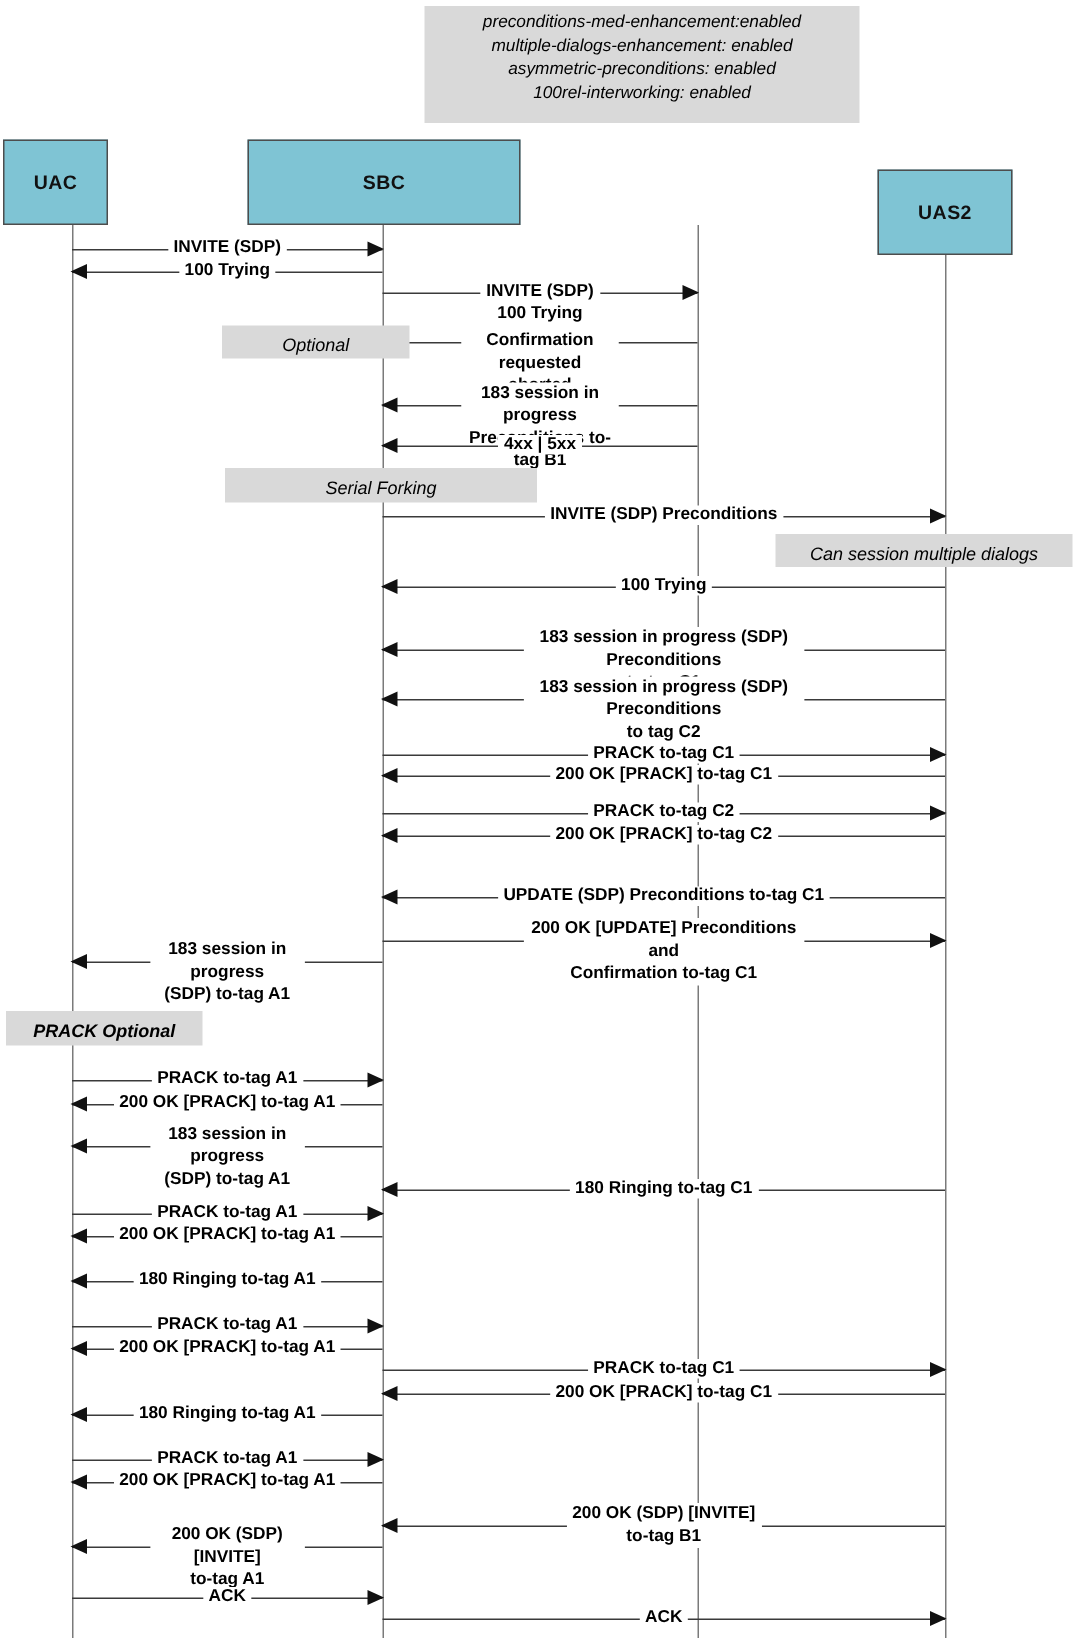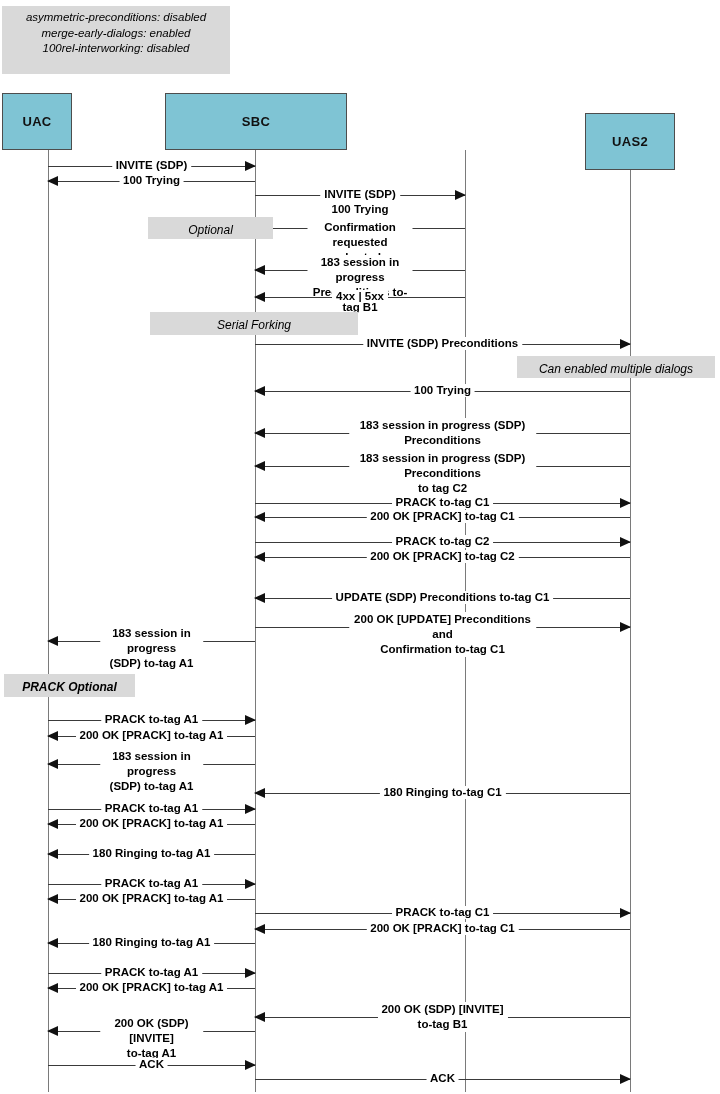--- a/index.html
+++ b/index.html
@@ -124,23 +124,24 @@
   .msg .label.twolow {
     top: -8px;
     line-height: 15px;
     white-space: pre-line;
   }
 </style>
 </head>
 <body>
 
 <div id="canvas">
-    <div class="note config" style="left: 2px; top: 6px; width: 228px; min-height: 68px;">asymmetric-preconditions: disabled
-merge-early-dialogs: enabled
-100rel-interworking: disabled</div>
+    <div class="note config" style="left: 283px; top: 4px; width: 290px; min-height: 78px;">preconditions-med-enhancement:enabled
+multiple-dialogs-enhancement: enabled
+asymmetric-preconditions: enabled
+100rel-interworking: enabled</div>
     <div class="lifeline" style="left: 48px; top: 150px; height: 942px;"></div>
     <div class="lifeline" style="left: 255px; top: 150px; height: 942px;"></div>
     <div class="lifeline" style="left: 465px; top: 150px; height: 942px;"></div>
     <div class="lifeline" style="left: 630px; top: 150px; height: 942px;"></div>
     <div class="actor" style="left: 2px; top: 93px; width: 70px; height: 57px;">UAC</div>
     <div class="actor" style="left: 165px; top: 93px; width: 182px; height: 57px;">SBC</div>
     <div class="actor" style="left: 585px; top: 93px; width: 90px; height: 57px; margin-top: 20px;">UAS2</div>
     <div class="msg right" style="left: 48px; top: 166px; width: 207px;">
       <div class="line"></div>
       <div class="head"></div>
@@ -321,15 +322,15 @@
       <div class="head"></div>
       <div class="label one">ACK</div>
     </div>
     <div class="msg right" style="left: 255px; top: 1079px; width: 375px;">
       <div class="line"></div>
       <div class="head"></div>
       <div class="label one">ACK</div>
     </div>
     <div class="note inline" style="left: 148px; top: 217px; width: 125px; height: 22px; line-height: 22px;">Optional</div>
     <div class="note inline" style="left: 150px; top: 312px; width: 208px; height: 23px; line-height: 23px;">Serial Forking</div>
-    <div class="note inline" style="left: 517px; top: 356px; width: 198px; height: 22px; line-height: 22px;">Can enabled multiple dialogs</div>
+    <div class="note inline" style="left: 517px; top: 356px; width: 198px; height: 22px; line-height: 22px;">Can session multiple dialogs</div>
     <div class="note inline" style="left: 4px; top: 674px; width: 131px; height: 23px; line-height: 23px; font-weight: bold;">PRACK Optional</div>
   </div>
 
 </body></html>

